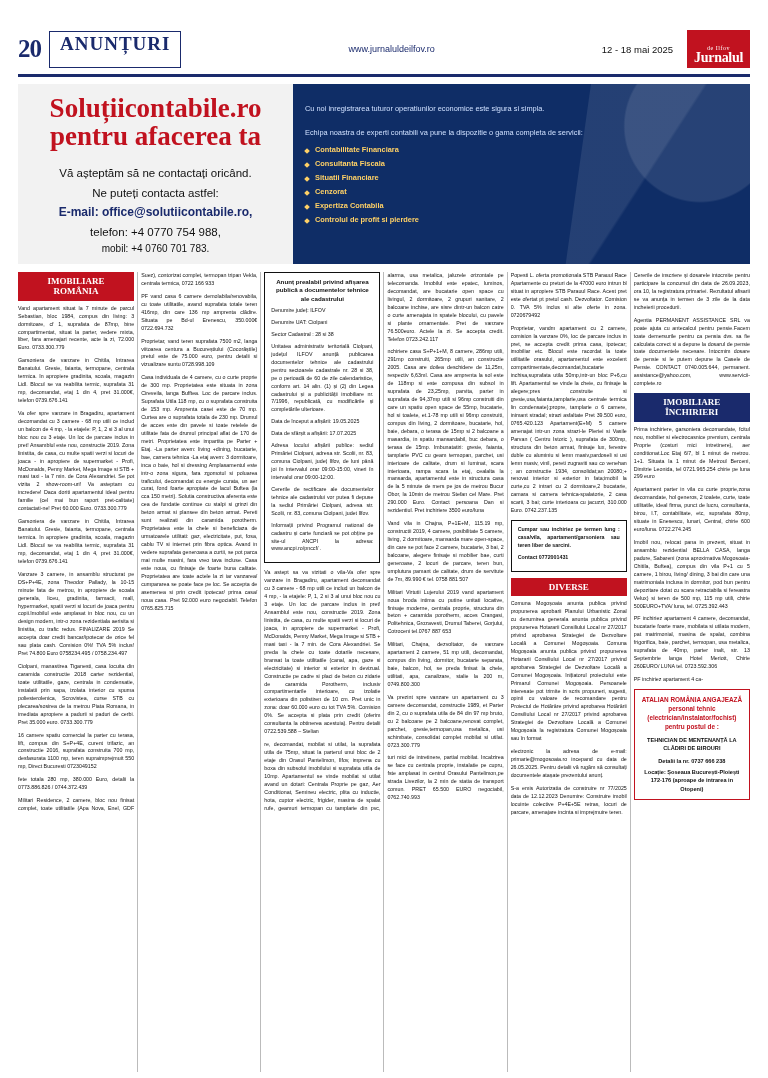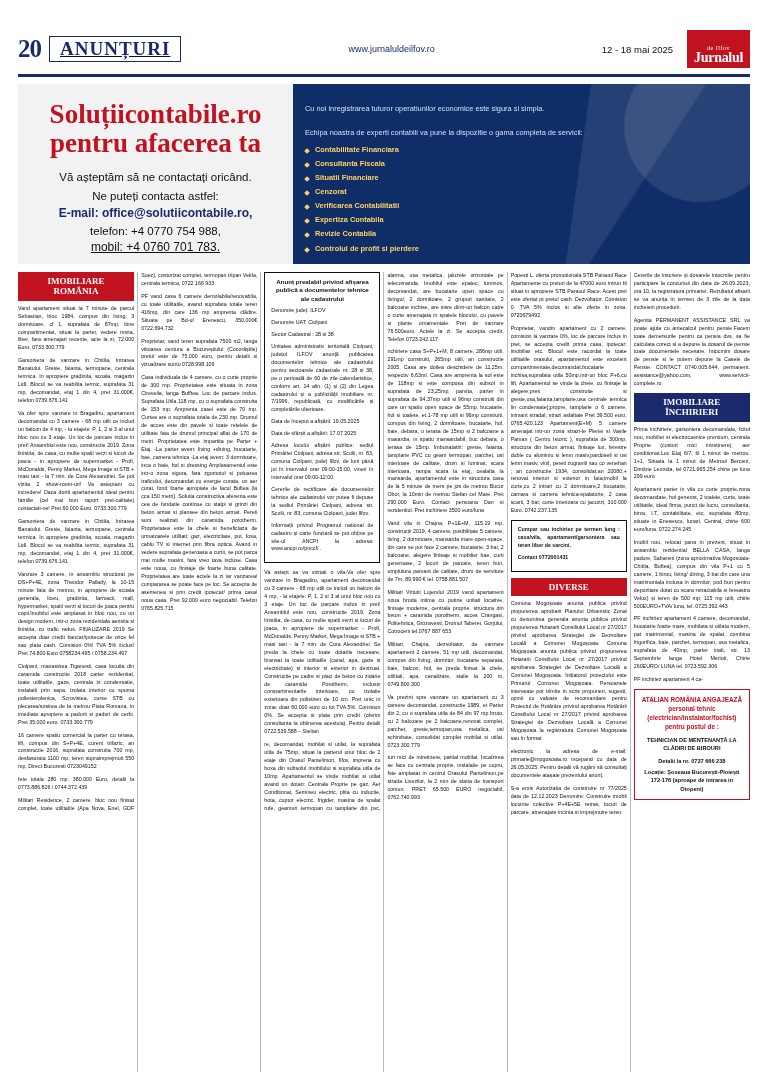--- a/index.html
+++ b/index.html
@@ -17,21 +17,21 @@
   
   .masthead {
     display:flex; align-items:center; gap:8px;
     padding-top:30px; padding-bottom:4px;
   }
   .page-num {
     font-family:"Liberation Serif", serif;
     font-size:25px; font-weight:bold; color:#1a2a6c; letter-spacing:-1px;
   }
   .section-box {
-    border:1.5px solid #1a2a6c; padding:1px 10px 1px 10px;text-decoration:underline;
+    border:1.5px solid #1a2a6c; padding:1px 10px 12px 10px;
   }
   .section-title {
     font-family:"Liberation Serif", serif;
     font-size:19px; font-weight:bold; color:#1a2a6c; letter-spacing:1px;
   }
   .mh-spacer { flex:1; }
   .site-url { font-size:9px; color:#1a2a6c; }
   .date-txt { font-size:9.5px; color:#111; margin-right:6px; }
   .logo-box {
     background:#c1121f; color:#fff; padding:15px 7px 3px 7px;
@@ -40,32 +40,32 @@
   .logo-small { font-size:6px; display:block; letter-spacing:.5px; }
   .logo-main { font-size:14px; font-weight:bold; display:block; letter-spacing:-.3px;}
   .rule-blue { height:3px; background:#1a2a6c; margin-top:2px; }
 
   
   .advert {
     display:flex; margin-top:7px; height:180px; border:0;
   }
   .ad-left {
     width:275px; background:#f2f2f2; text-align:center; padding:10px 8px;
-    display:flex; flex-direction:column; justify-content:flex-end;
+    display:flex; flex-direction:column; justify-content:space-between;
   }
   .ad-brand {
     font-family:"Liberation Serif", serif; font-weight:bold;
     color:#c1121f; font-size:27px; line-height:1.05;
   }
   .ad-brand span { display:block; }
   .ad-sub { font-size:11.5px; margin-top:14px; color:#111; }
   .ad-sub2 { font-size:11.5px; margin-top:7px; color:#111; }
   .ad-mail { font-size:12px; font-weight:bold; color:#1a2a6c; margin-top:4px; }
   .ad-tel { font-size:11.5px; margin-top:5px; }
-  .ad-mob { font-size:12px; margin-top:3px;text-decoration:underline; }
+  .ad-mob { font-size:10px; margin-top:3px; }
 
   .ad-right {
     flex:1; background:#0f2d66; color:#fff; padding:10px 12px;
     position:relative; overflow:hidden;
   }
   .ad-right .deco {
     position:absolute; right:-20px; top:-30px; width:190px; height:230px;
     background:
       radial-gradient(circle at 60% 30%, rgba(255,255,255,.10) 0 38%, transparent 39%),
       linear-gradient(115deg, rgba(255,255,255,.09) 0 42%, transparent 43%);
@@ -158,23 +158,21 @@
     </div>
     <div class="ad-right">
       <div class="deco"></div>
       <div class="ad-r-line b">Cu noi inregistrarea tuturor operatiunilor economice este sigura si simpla.</div>
       <div class="ad-r-head">Echipa noastra de experti contabili va pune la dispozitie o gama completa de servicii:</div>
       <ul class="ad-list">
         <li>Contabilitate Financiara</li>
         <li>Consultanta Fiscala</li>
         <li>Situatii Financiare</li>
         <li>Cenzorat</li>
-        <li>Verificarea Contabilitatii</li>
         <li>Expertiza Contabila</li>
-        <li>Revizie Contabila</li>
         <li>Controlul de profit si pierdere</li>
       </ul>
     </div>
   </div>
 
   <div class="cols">
 
     <div class="col-head">
       <div>IMOBILIARE</div>
       <div>ROMÂNIA</div>

